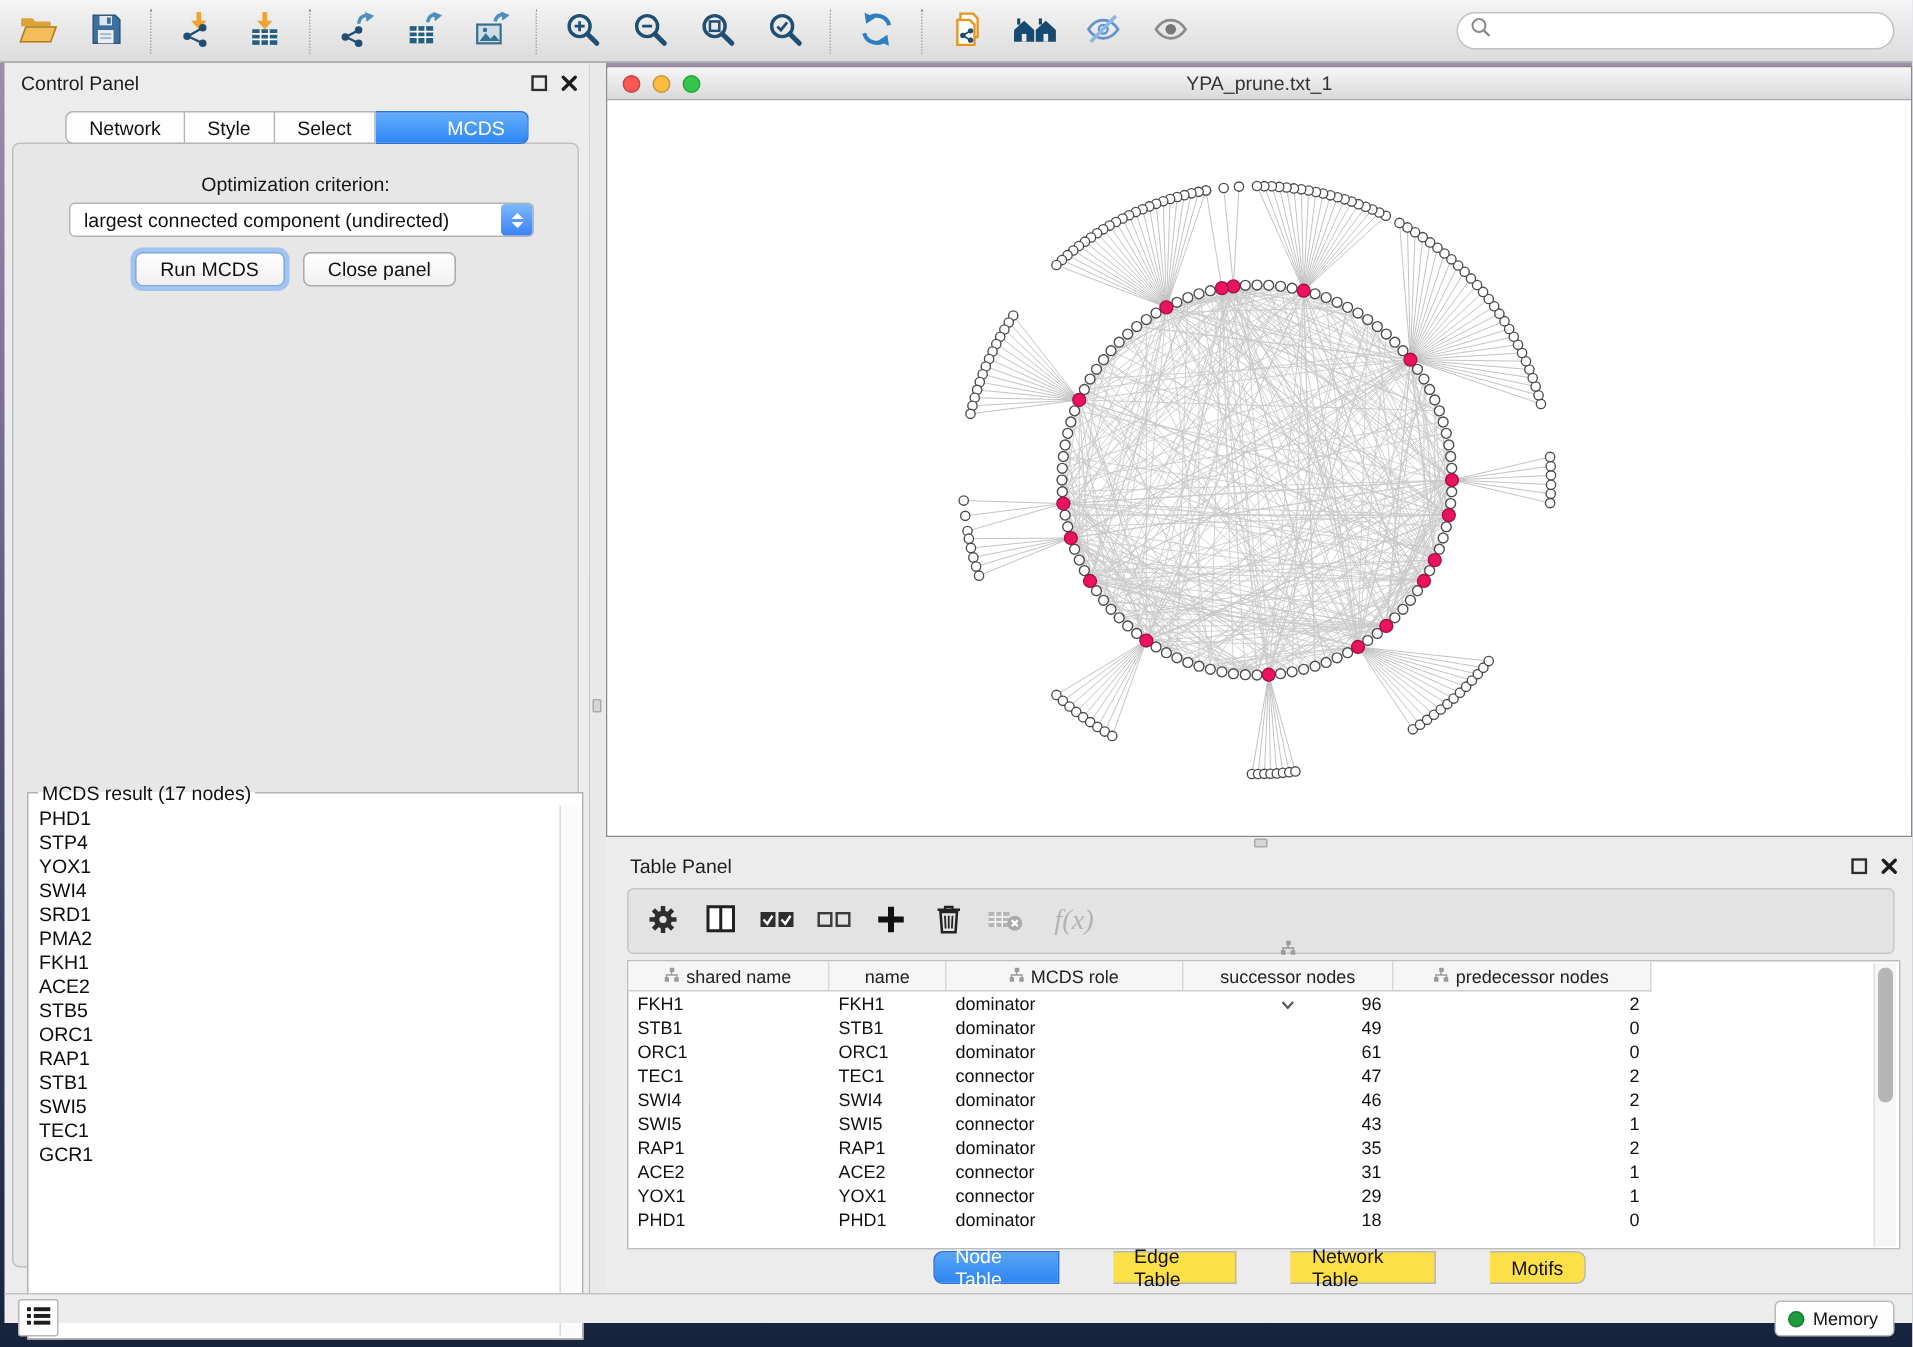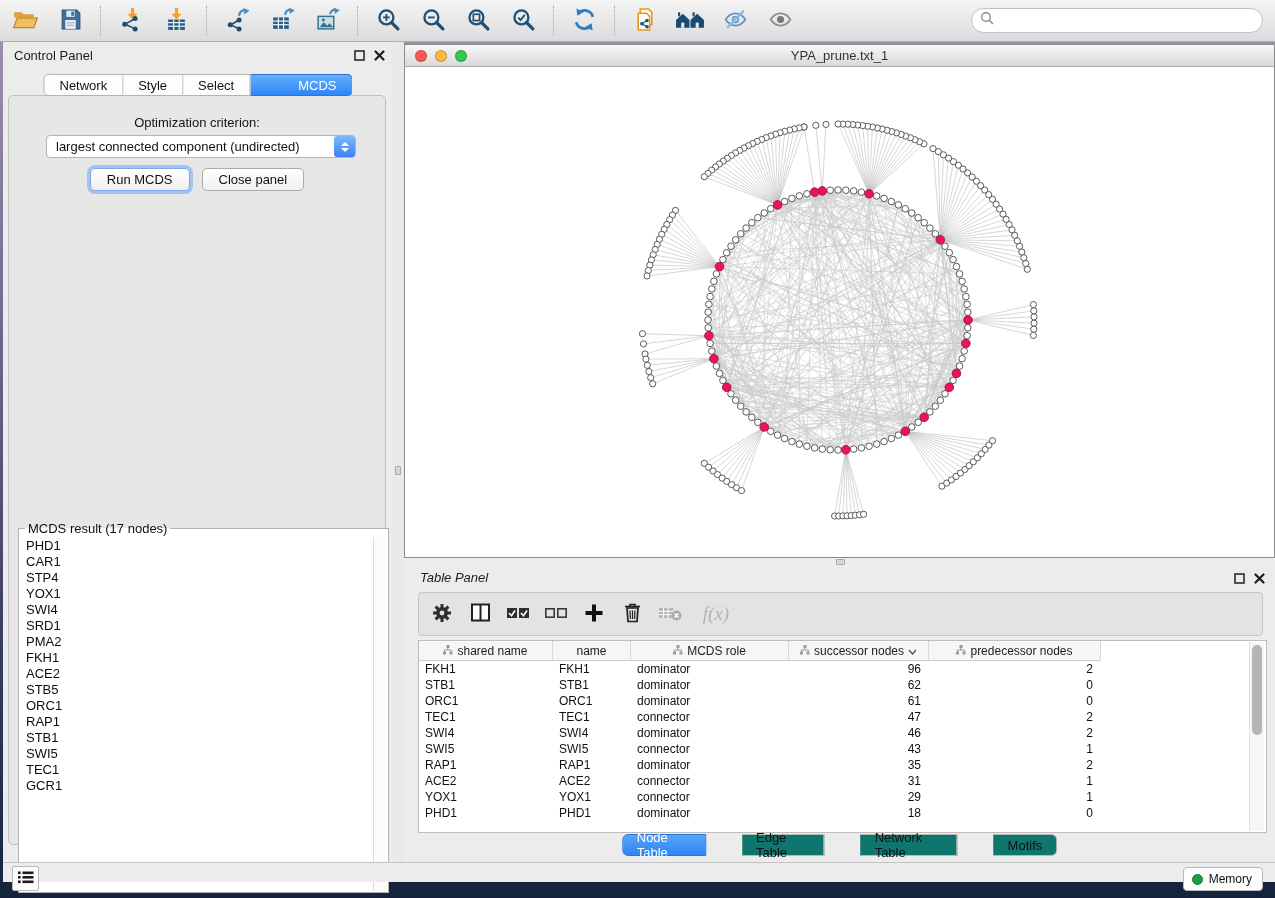--- a/index.html
+++ b/index.html
@@ -71,21 +71,21 @@
   .net-titlebar { position:absolute; left:0; top:0; right:0; height:22px;
     background:linear-gradient(#f7f7f7,#d9d9d9); border-bottom:1px solid #ababab;
     display:flex; align-items:center; }
   .traffic { display:flex; gap:8px; margin-left:10px; }
   .light { width:12px; height:12px; border-radius:50%; border:1px solid rgba(0,0,0,.2); }
   .net-title { position:absolute; left:0; right:0; text-align:center; font-size:13px; color:#333; }
   .net-canvas { position:absolute; left:0; top:22px; right:0; bottom:0; background:#fff; overflow:hidden; }
 
   
   .table-panel { position:absolute; left:404px; top:566px; width:871px; height:296px; background:#ececec; }
-  .tp-title { position:absolute; left:16px; top:4px; font-size:13px; color:#1d1d1d;font-style:italic; }
+  .tp-title { position:absolute; left:16px; top:4px; font-size:13px; color:#1d1d1d; }
   .tp-winicons { position:absolute; right:10px; top:4px; display:flex; gap:9px; align-items:center; }
   .tp-toolbar { position:absolute; left:14px; top:26px; width:845px; height:44px; background:#e3e3e3;
     border:1px solid #c6c6c6; border-radius:4px; display:flex; align-items:center;
     padding-left:12px; gap:16px; }
   .tp-ibtn { width:22px; height:24px; background:transparent; border:none; display:flex;
     align-items:center; justify-content:center; }
   .fx-label { font-family:"Liberation Serif", serif; font-style:italic; font-size:19px; color:#b3b3b3; }
   .tablebox { position:absolute; left:14px; top:74px; width:849px; height:193px; background:#fff;
     border:1px solid #bdbdbd; }
   .thead { position:absolute; left:0; top:0; height:20px; display:flex; background:#f6f6f6;
@@ -95,21 +95,21 @@
   .tbody { position:absolute; left:0; top:20px; right:16px; }
   .trow { display:flex; height:16px; }
   .td { font-size:12px; color:#111; line-height:16px; padding:0 6px; white-space:nowrap;
     overflow:hidden; }
   .td.num { text-align:right; padding-right:8px; }
   .tscroll { position:absolute; right:2px; top:1px; bottom:1px; width:15px; background:#f6f6f6;
     border-left:1px solid #e0e0e0; }
   .tthumb { position:absolute; left:2px; top:3px; width:10px; height:90px; background:#b5b5b5;
     border-radius:5px; }
   .bottom-tabs { position:absolute; top:268px; left:50%; transform:translateX(-50%); display:flex;gap:36px; }
-  .btab { height:22px; padding:0 14px; background:#0f766e; border:1px solid #b8b8b8; border-left:none;
+  .btab { height:22px; padding:0 14px; background:#fde047; border:1px solid #b8b8b8; border-left:none;
     font-size:13px; color:#111; display:flex; align-items:center; }
   .btab:first-child { border-left:1px solid #b8b8b8; border-radius:6px 0 0 6px; }
   .btab:last-child { border-radius:0 6px 6px 0; }
   .btab.selected { background:linear-gradient(#58a4f7,#2e86f2); border-color:#2a74d8; color:#fff; }
 
   
   .status-bar { position:absolute; left:3px; top:862px; width:1272px; height:20px; background:#ececec;
     border-top:1px solid #c3c3c3; }
   .task-btn { position:absolute; left:9px; top:3px; width:27px; height:25px; background:#fdfdfd;
     border:1px solid #b9b9b9; border-radius:2px; display:flex; align-items:center; justify-content:center; }
@@ -318,21 +318,20 @@
           </span>
       </div>
       <div class="btn-row">
         <button class="mac-btn focused">Run MCDS</button>
         <button class="mac-btn">Close panel</button>
       </div>
       <fieldset class="mcds-result">
         <legend>MCDS result (17 nodes)</legend>
         <div class="mcds-list">
             <div class="mcds-item">PHD1</div>
-            <div class="mcds-item">CAR1</div>
             <div class="mcds-item">STP4</div>
             <div class="mcds-item">YOX1</div>
             <div class="mcds-item">SWI4</div>
             <div class="mcds-item">SRD1</div>
             <div class="mcds-item">PMA2</div>
             <div class="mcds-item">FKH1</div>
             <div class="mcds-item">ACE2</div>
             <div class="mcds-item">STB5</div>
             <div class="mcds-item">ORC1</div>
             <div class="mcds-item">RAP1</div>
@@ -1278,21 +1277,21 @@
             <span><svg width="10" height="10" viewBox="0 0 10 10">
                 <g fill="#9a9a9a">
                   <rect x="3.5" y="0" width="3" height="3"></rect>
                   <rect x="0" y="6.5" width="3" height="3"></rect>
                   <rect x="6.5" y="6.5" width="3" height="3"></rect>
                   <path d="M4.7 3v2H1.3v1.5h-.1M4.7 5h3.6v1.5" stroke="#9a9a9a" stroke-width="1" fill="none"></path>
                 </g>
               </svg></span>
             <span>MCDS role</span>
           </div>
-          <div class="th" style="width: 140px;">
+          <div class="th" style="width: 140px; flex-direction: column;">
             <span><svg width="10" height="10" viewBox="0 0 10 10">
                 <g fill="#9a9a9a">
                   <rect x="3.5" y="0" width="3" height="3"></rect>
                   <rect x="0" y="6.5" width="3" height="3"></rect>
                   <rect x="6.5" y="6.5" width="3" height="3"></rect>
                   <path d="M4.7 3v2H1.3v1.5h-.1M4.7 5h3.6v1.5" stroke="#9a9a9a" stroke-width="1" fill="none"></path>
                 </g>
               </svg></span>
             <span>successor nodes</span>
             <span><svg width="9" height="6" viewBox="0 0 9 6">
@@ -1316,21 +1315,21 @@
             <div class="td" style="width: 134px;">FKH1</div>
             <div class="td" style="width: 78px;">FKH1</div>
             <div class="td" style="width: 158px;">dominator</div>
             <div class="td num" style="width: 140px;">96</div>
             <div class="td num" style="width: 172px;">2</div>
           </div>
           <div class="trow">
             <div class="td" style="width: 134px;">STB1</div>
             <div class="td" style="width: 78px;">STB1</div>
             <div class="td" style="width: 158px;">dominator</div>
-            <div class="td num" style="width: 140px;">62</div>
+            <div class="td num" style="width: 140px;">49</div>
             <div class="td num" style="width: 172px;">0</div>
           </div>
           <div class="trow">
             <div class="td" style="width: 134px;">ORC1</div>
             <div class="td" style="width: 78px;">ORC1</div>
             <div class="td" style="width: 158px;">dominator</div>
             <div class="td num" style="width: 140px;">61</div>
             <div class="td num" style="width: 172px;">0</div>
           </div>
           <div class="trow">

